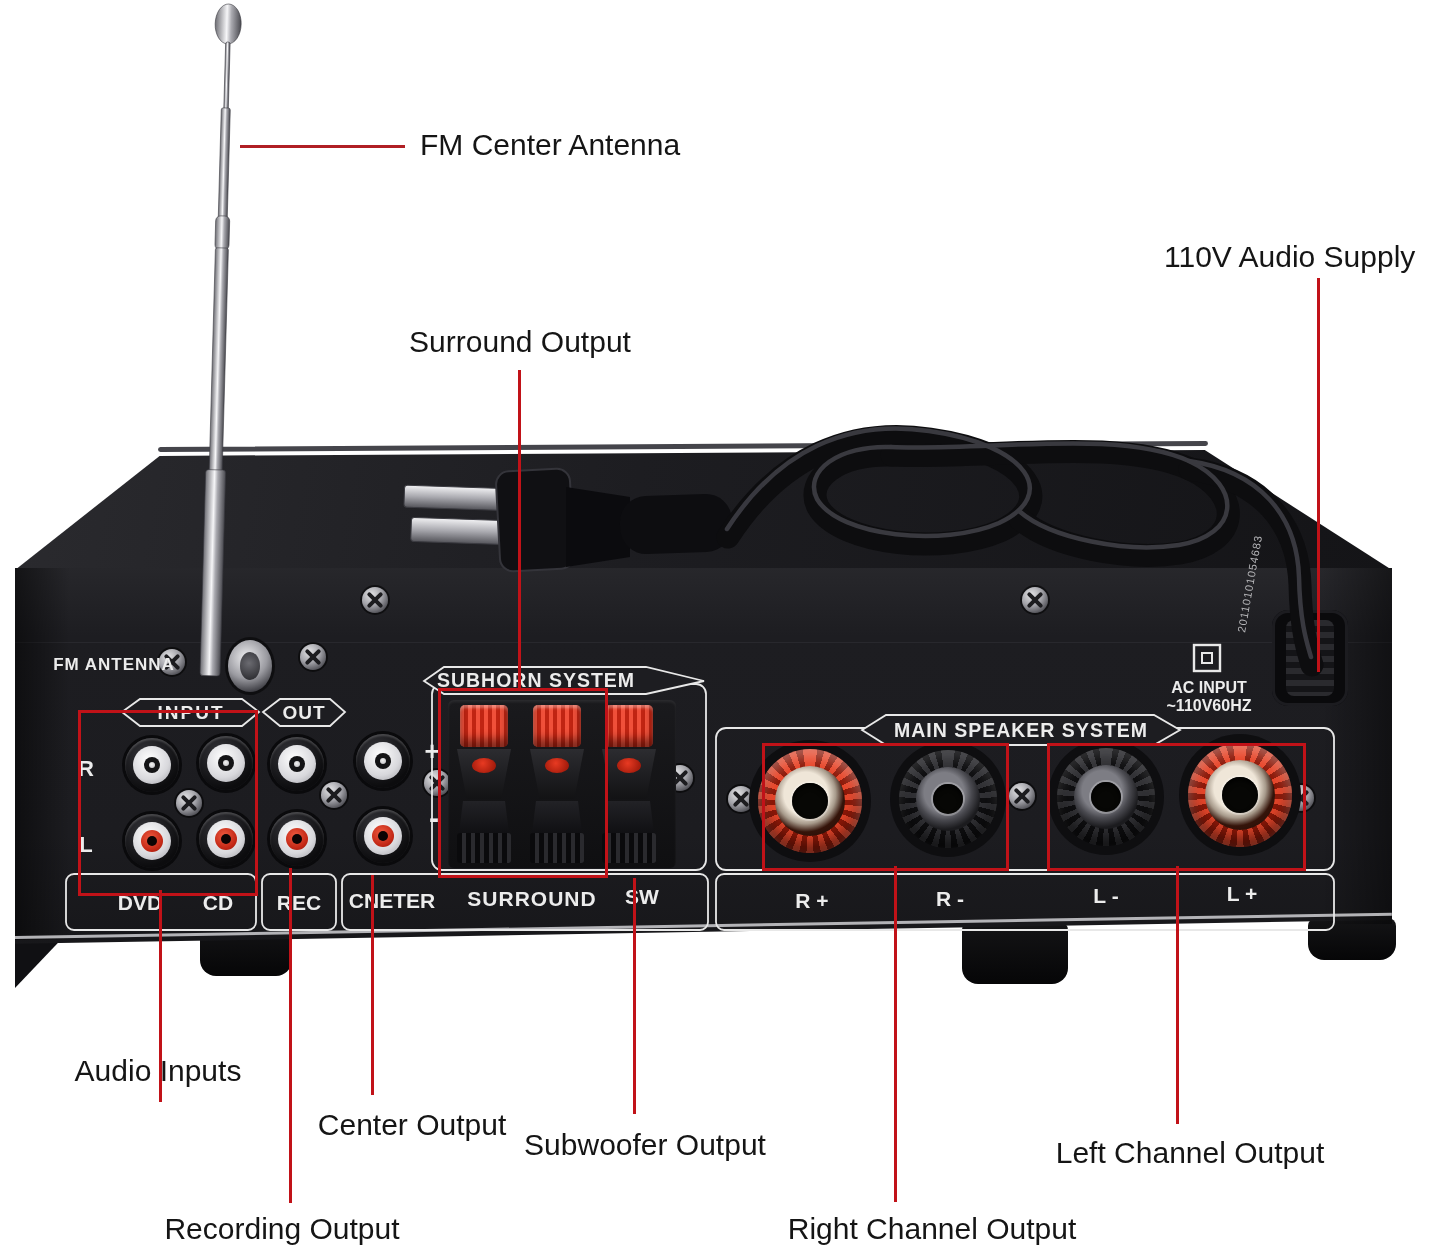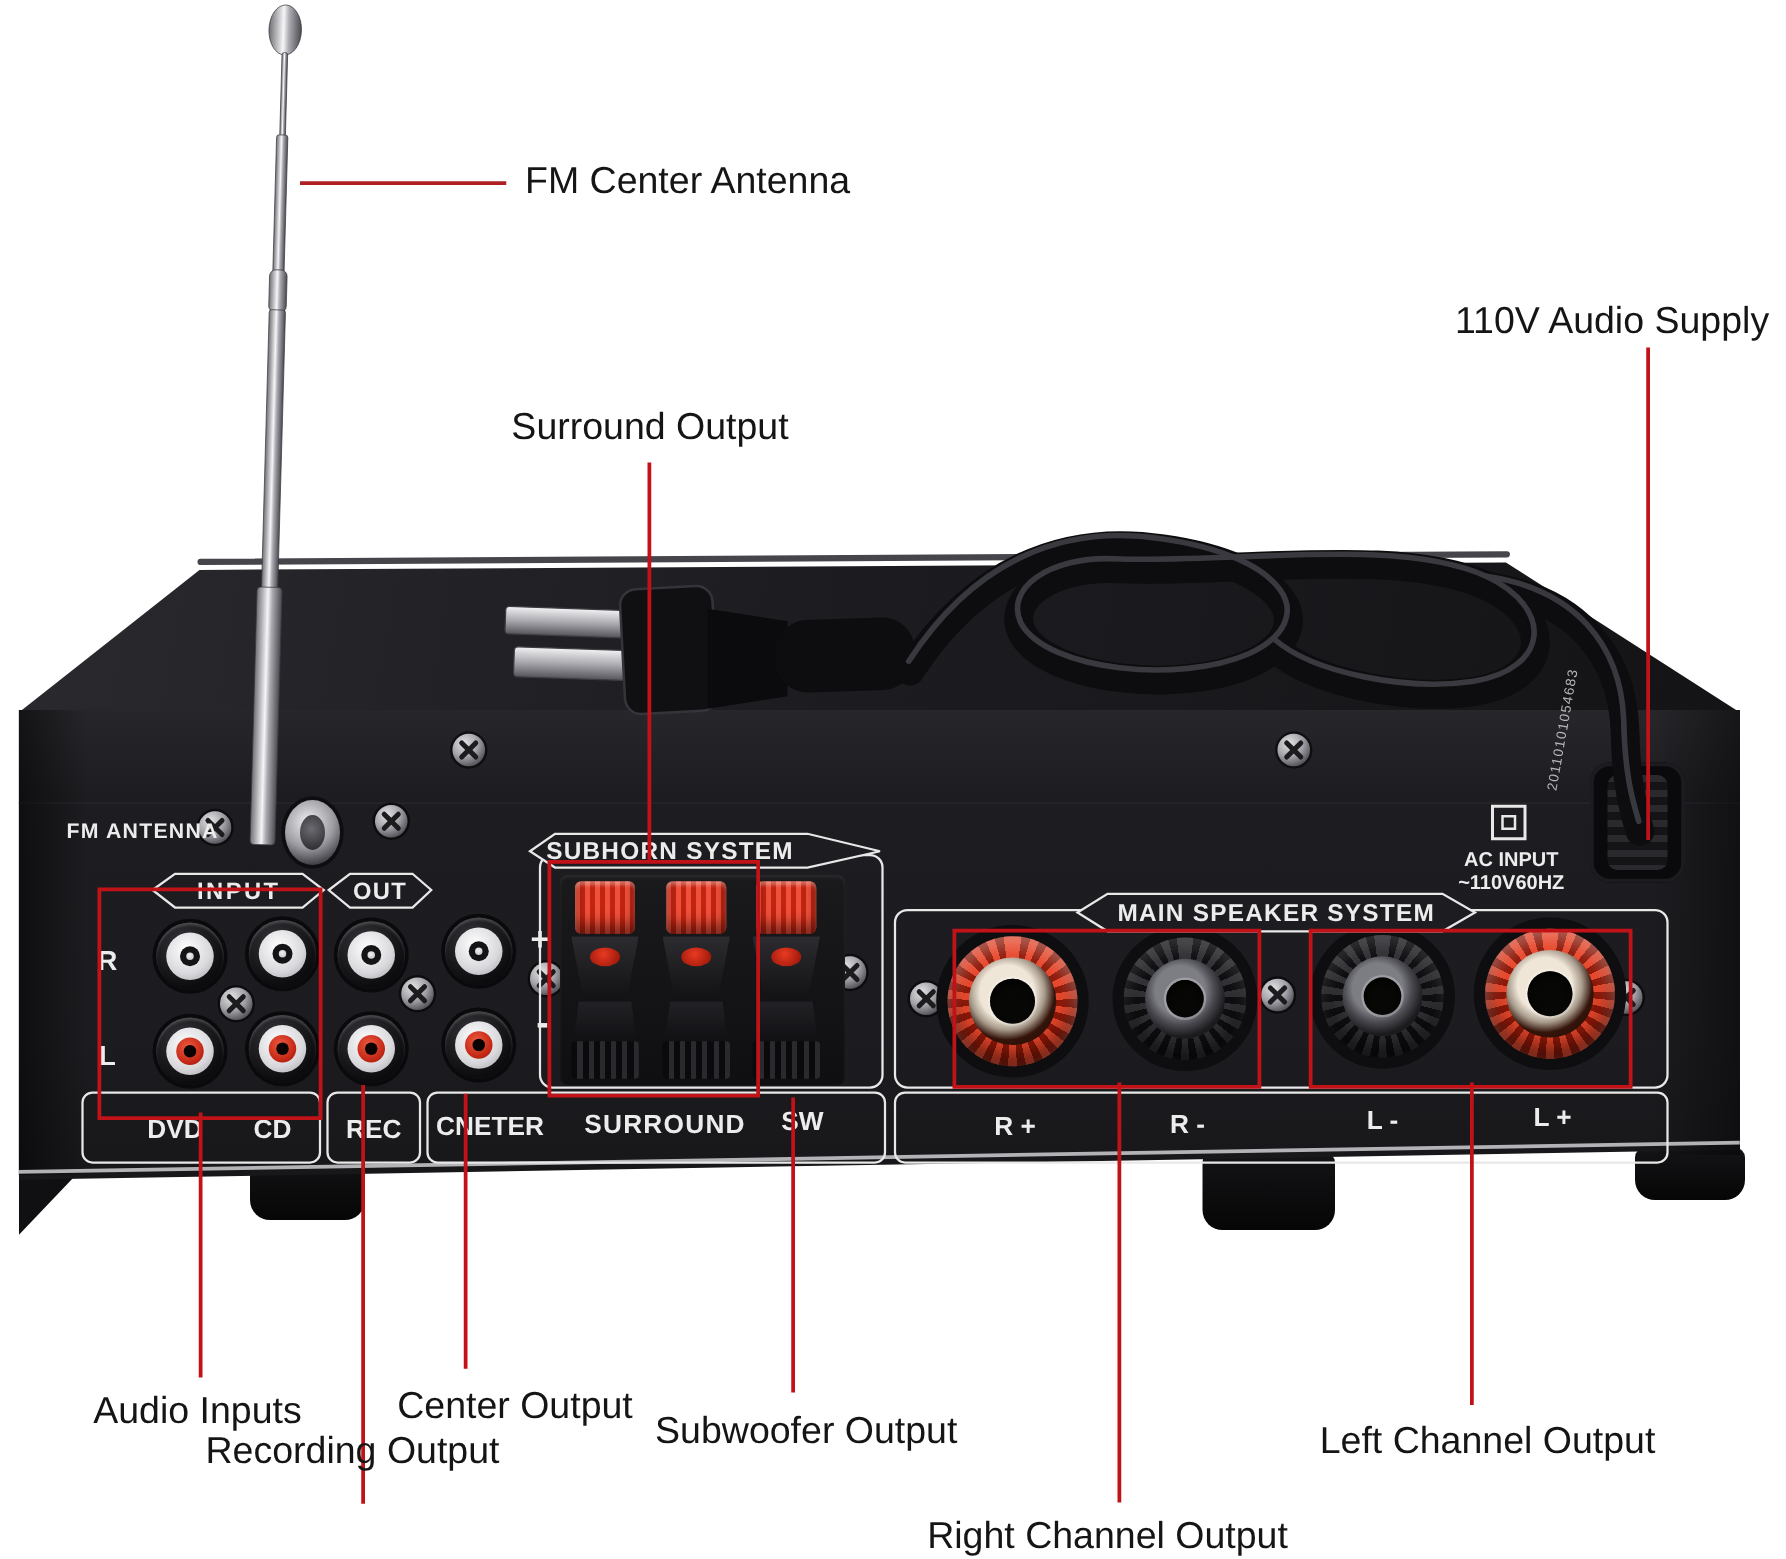--- a/index.html
+++ b/index.html
@@ -319,20 +319,20 @@
   <div class="ann-vline" style="left:159px;top:890px;height:212px;"></div>
   <div class="ann-vline" style="left:289px;top:868px;height:335px;"></div>
   <div class="ann-vline" style="left:371px;top:875px;height:220px;"></div>
   <div class="ann-vline" style="left:633px;top:878px;height:236px;"></div>
   <div class="ann-vline" style="left:894px;top:866px;height:336px;"></div>
   <div class="ann-vline" style="left:1176px;top:866px;height:258px;"></div>
 
   <div class="callout-label" style="left:420px;top:128px;">FM Center Antenna</div>
   <div class="callout-label centered" style="left:520px;top:325px;">Surround Output</div>
   <div class="callout-label" style="left:1164px;top:240px;">110V Audio Supply</div>
-  <div class="callout-label centered" style="left:158px;top:1112px;">Audio Inputs</div>
+  <div class="callout-label centered" style="left:158px;top:1054px;">Audio Inputs</div>
   <div class="callout-label centered" style="left:412px;top:1108px;">Center Output</div>
   <div class="callout-label centered" style="left:645px;top:1128px;">Subwoofer Output</div>
   <div class="callout-label centered" style="left:1190px;top:1136px;">Left Channel Output</div>
-  <div class="callout-label centered" style="left:282px;top:1144px;">Recording Output</div>
-  <div class="callout-label centered" style="left:886px;top:1212px;text-align:center;">Right Channel Output</div>
+  <div class="callout-label centered" style="left:282px;top:1212px;">Recording Output</div>
+  <div class="callout-label centered" style="left:932px;top:1212px;text-align:center;">Right Channel Output</div>
 
 </div>
 
 </body></html>

